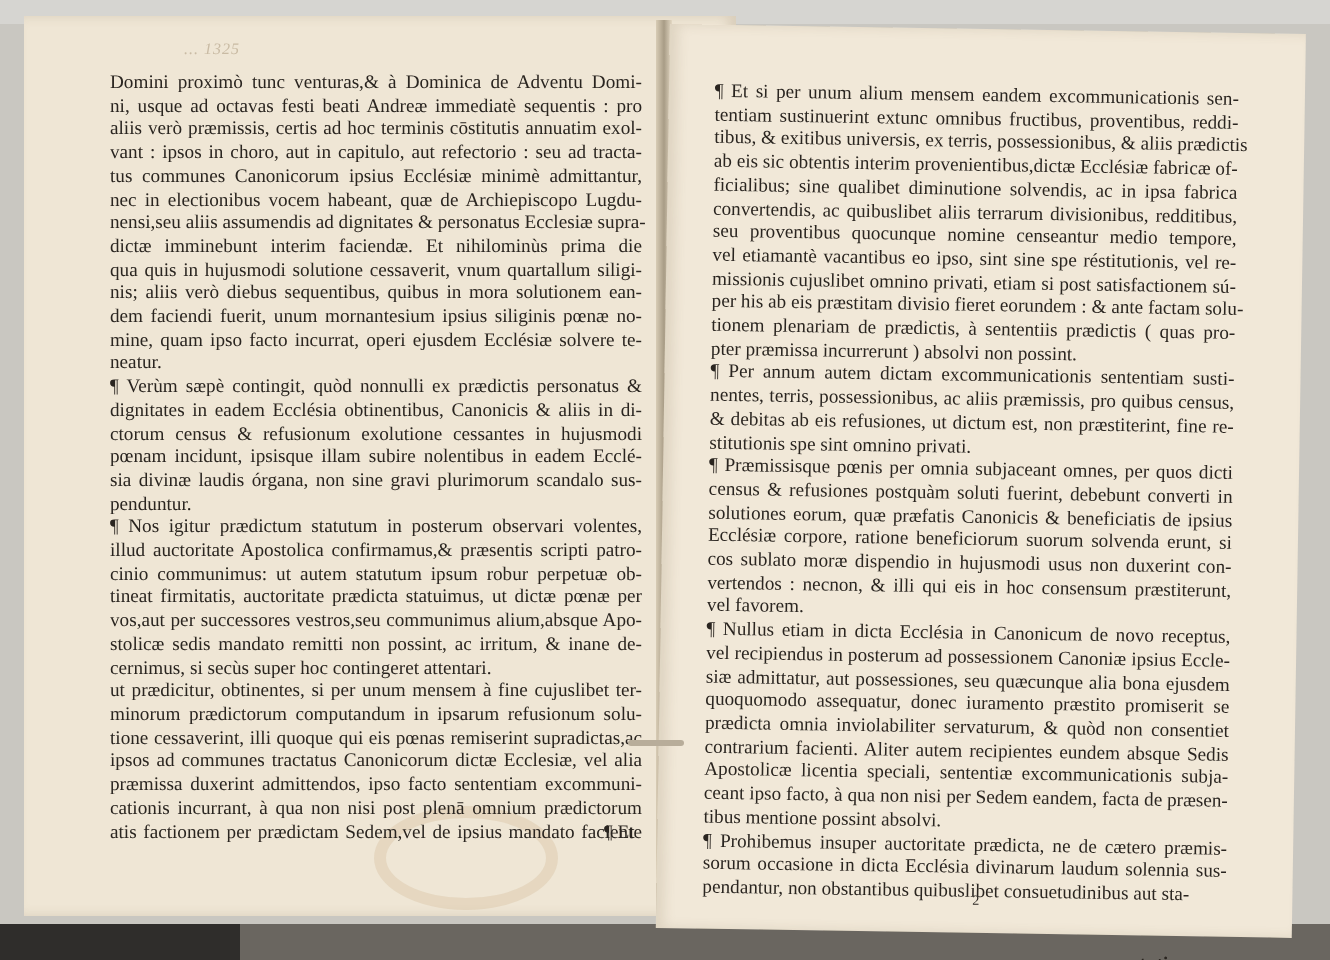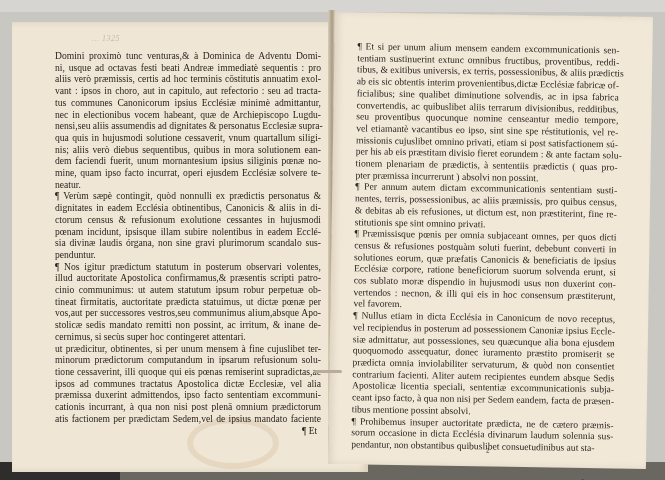--- a/index.html
+++ b/index.html
@@ -1,21 +1,21 @@
 <!DOCTYPE html>
 <html><head>
 <meta charset="utf-8">
 <style>
   html,body{margin:0;padding:0;}
   body{width:665px;height:480px;overflow:hidden;background:#c9c7c1;position:relative;font-family:"Liberation Serif","DejaVu Serif",serif;}
   .bg-top{position:absolute;left:0;top:0;width:665px;height:12px;background:#d6d5d1;}
   .bg-bottom{position:absolute;left:0;top:462px;width:665px;height:18px;background:#6a6660;}
   .bg-bottom-left{position:absolute;left:0;top:462px;width:120px;height:18px;background:#2f2d2b;}
   .page{position:absolute;box-sizing:border-box;color:#2a2520;}
-  .page-left{left:12px;top:22px;width:356px;height:450px;background:#efe6d5;box-shadow:inset -4px 0 6px rgba(120,100,70,.18);padding-left:27px;}
+  .page-left{left:12px;top:8px;width:356px;height:450px;background:#efe6d5;box-shadow:inset -4px 0 6px rgba(120,100,70,.18);padding-left:27px;}
   .page-right{left:335px;top:12px;width:318px;height:452px;background:#f1e8d8;transform:rotate(0.9deg);transform-origin:0 0;box-shadow:inset 4px 0 6px rgba(120,100,70,.15);}
   .gutter{position:absolute;left:328px;top:10px;width:8px;height:452px;background:linear-gradient(90deg,#d8ccb5,#a89c86,#e3d8c3);}
   .handwriting{position:absolute;left:80px;top:12px;font-size:8px;color:#c9bba4;font-style:italic;letter-spacing:.5px;}
   .stain{position:absolute;left:160px;top:38px;width:80px;height:40px;border-radius:50%;border:6px solid rgba(190,150,100,.18);}
   .text-block{position:absolute;font-size:9.6px;line-height:11.7px;text-align:justify;}
   .page-left .text-block{left:43px;top:28px;width:266px;}
   .page-right .text-block{left:23px;top:28px;width:262px;}
   .line{display:block;white-space:nowrap;text-align-last:justify;text-align:justify;}
   .line.last{text-align-last:left;}
   .catchword{position:absolute;font-size:9.6px;}
@@ -35,20 +35,21 @@
   <div class="handwriting">... 1325</div>
   <div class="stain" style="left:175px;top:395px;"></div>
   <div class="text-block" id="left-text">
       <span class="line">Domini proximò tunc venturas,&amp; à Dominica de Adventu Domi-</span>
       <span class="line">ni, usque ad octavas festi beati Andreæ immediatè sequentis : pro</span>
       <span class="line">aliis verò præmissis, certis ad hoc terminis cōstitutis annuatim exol-</span>
       <span class="line">vant : ipsos in choro, aut in capitulo, aut refectorio : seu ad tracta-</span>
       <span class="line">tus communes Canonicorum ipsius Ecclésiæ minimè admittantur,</span>
       <span class="line">nec in electionibus vocem habeant, quæ de Archiepiscopo Lugdu-</span>
       <span class="line">nensi,seu aliis assumendis ad dignitates &amp; personatus Ecclesiæ supra-</span>
+      <span class="line">dictæ imminebunt interim faciendæ. Et nihilominùs prima die</span>
       <span class="line">qua quis in hujusmodi solutione cessaverit, vnum quartallum siligi-</span>
       <span class="line">nis; aliis verò diebus sequentibus, quibus in mora solutionem ean-</span>
       <span class="line">dem faciendi fuerit, unum mornantesium ipsius siliginis pœnæ no-</span>
       <span class="line">mine, quam ipso facto incurrat, operi ejusdem Ecclésiæ solvere te-</span>
       <span class="line last">neatur.</span>
       <span class="line">¶ Verùm sæpè contingit, quòd nonnulli ex prædictis personatus &amp;</span>
       <span class="line">dignitates in eadem Ecclésia obtinentibus, Canonicis &amp; aliis in di-</span>
       <span class="line">ctorum census &amp; refusionum exolutione cessantes in hujusmodi</span>
       <span class="line">pœnam incidunt, ipsisque illam subire nolentibus in eadem Ecclé-</span>
       <span class="line">sia divinæ laudis órgana, non sine gravi plurimorum scandalo sus-</span>
@@ -56,21 +57,21 @@
       <span class="line">¶ Nos igitur prædictum statutum in posterum observari volentes,</span>
       <span class="line">illud auctoritate Apostolica confirmamus,&amp; præsentis scripti patro-</span>
       <span class="line">cinio communimus: ut autem statutum ipsum robur perpetuæ ob-</span>
       <span class="line">tineat firmitatis, auctoritate prædicta statuimus, ut dictæ pœnæ per</span>
       <span class="line">vos,aut per successores vestros,seu communimus alium,absque Apo-</span>
       <span class="line">stolicæ sedis mandato remitti non possint, ac irritum, &amp; inane de-</span>
       <span class="line last">cernimus, si secùs super hoc contingeret attentari.</span>
       <span class="line">ut prædicitur, obtinentes, si per unum mensem à fine cujuslibet ter-</span>
       <span class="line">minorum prædictorum computandum in ipsarum refusionum solu-</span>
       <span class="line">tione cessaverint, illi quoque qui eis pœnas remiserint supradictas,ac</span>
-      <span class="line">ipsos ad communes tractatus Apostolica dictæ Ecclesiæ, vel alia</span>
+      <span class="line">ipsos ad communes tractatus Canonicorum dictæ Ecclesiæ, vel alia</span>
       <span class="line">præmissa duxerint admittendos, ipso facto sententiam excommuni-</span>
       <span class="line">cationis incurrant, à qua non nisi post plenā omnium prædictorum</span>
       <span class="line">atis factionem per prædictam Sedem,vel de ipsius mandato faciente</span>
     </div>
   <div class="catchword">¶ Et</div>
 </div>
 
 <div class="gutter"></div>
 
 <div class="page page-right">

